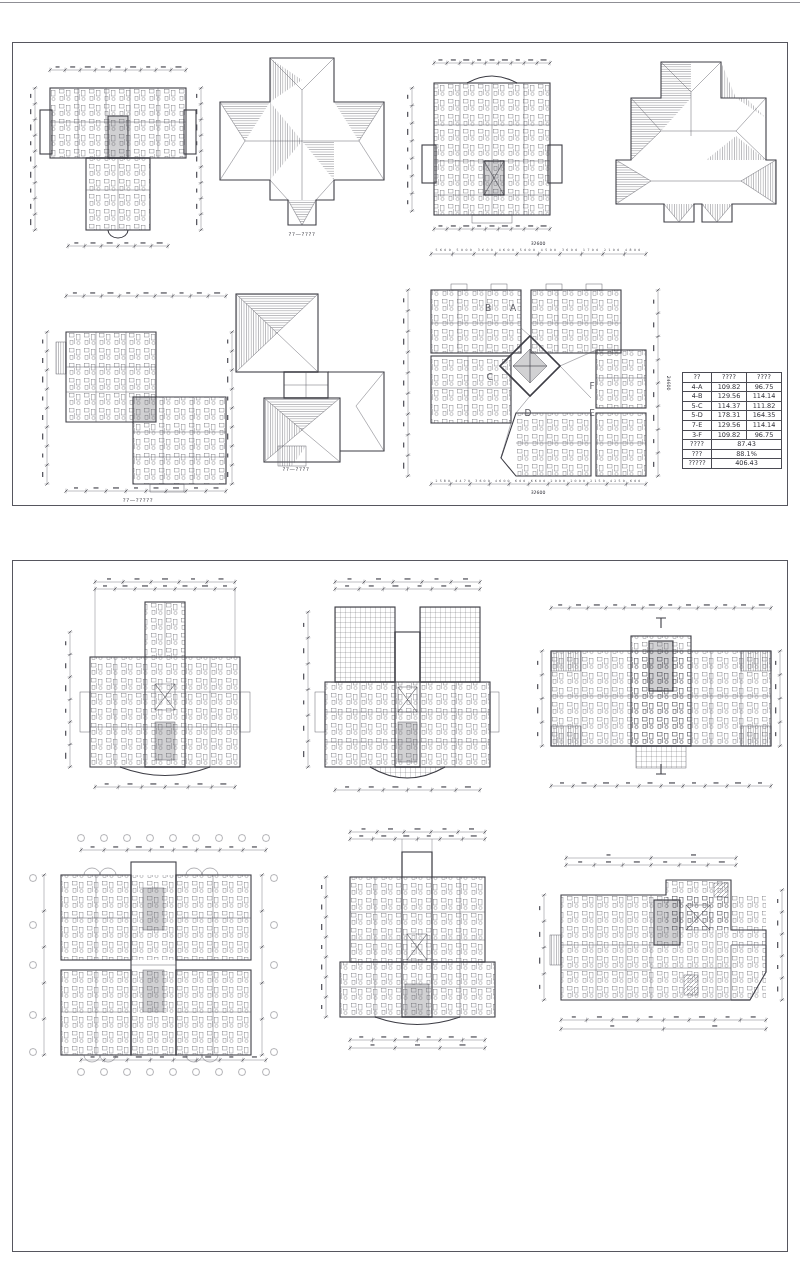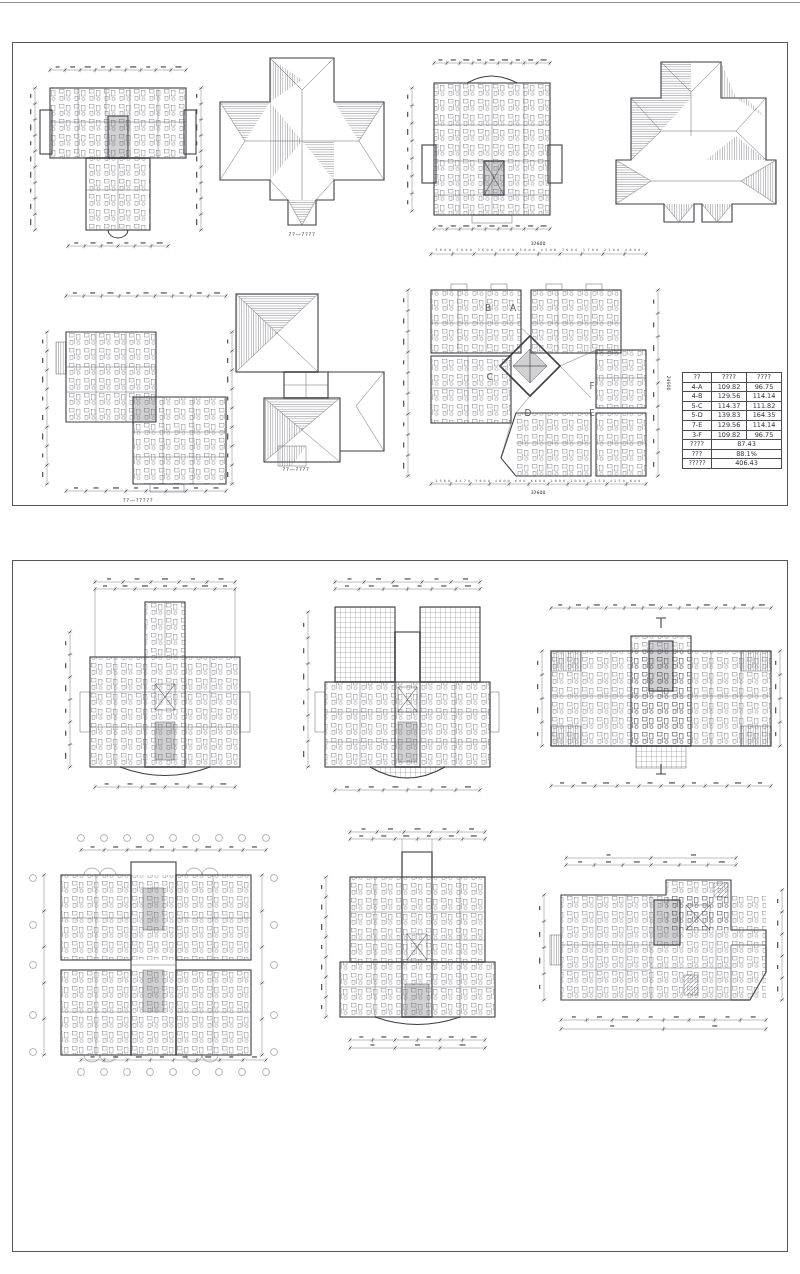--- a/index.html
+++ b/index.html
@@ -725,21 +725,21 @@
     <td>129.56</td>
     <td>114.14</td>
   </tr>
   <tr>
     <td>5-C</td>
     <td>114.37</td>
     <td>111.82</td>
   </tr>
   <tr>
     <td>5-D</td>
-    <td>139.83</td>
+    <td>178.31</td>
     <td>164.35</td>
   </tr>
   <tr>
     <td>7-E</td>
     <td>129.56</td>
     <td>114.14</td>
   </tr>
   <tr>
     <td>3-F</td>
     <td>109.82</td>

